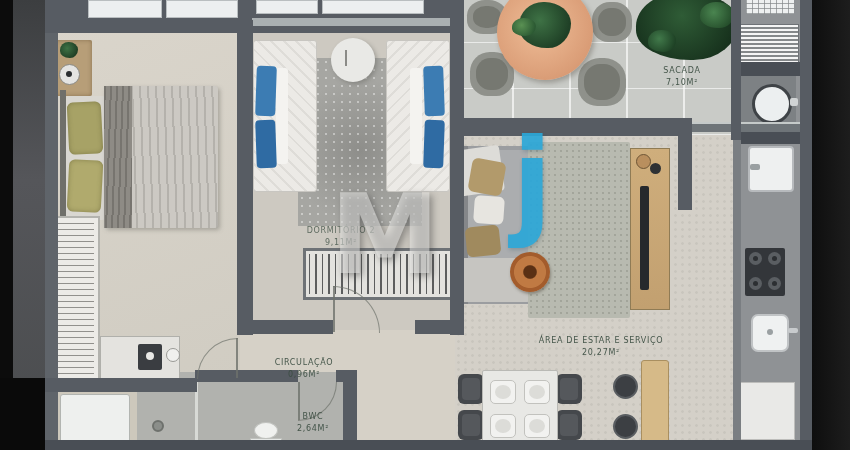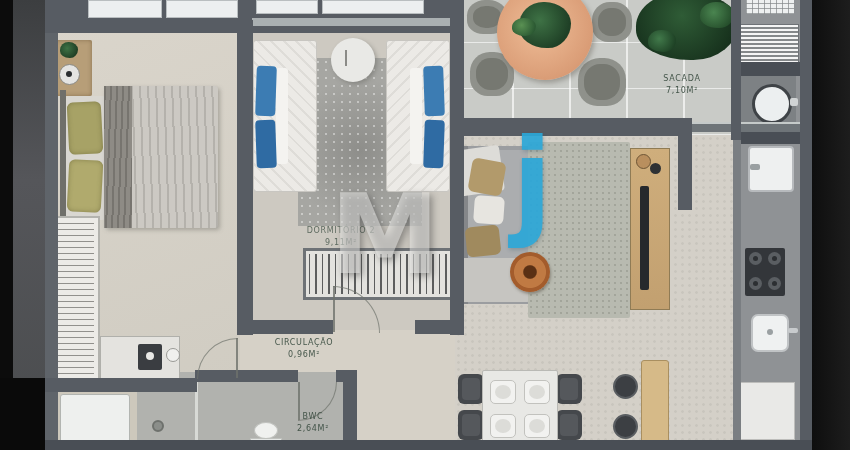--- a/index.html
+++ b/index.html
@@ -199,27 +199,31 @@
   <div class="leaf" style="left:298px;top:382px;width:1.5px;height:38px;"></div>
 
   <div class="abs" style="left:0;top:0;width:13px;height:450px;background:#0c0c0c;"></div>
   <div class="abs" style="left:0;top:378px;width:45px;height:72px;background:#0a0a0a;"></div>
   <div class="abs" style="left:812px;top:0;width:38px;height:450px;background:linear-gradient(90deg,#0e0e0e,#1d1d1d);"></div>
 
   <div class="room-label" style="left:341px;top:226px;color:rgba(58,76,64,.75);">
     <span>DORMITÓRIO 2</span>
     <span>9,11m²</span>
   </div>
-  <div class="room-label" style="left:682px;top:74px;">
+  <div class="room-label" style="left:682px;top:66px;">
     <span>SACADA</span>
     <span>7,10m²</span>
   </div>
-  <div class="room-label" style="left:304px;top:338px;">
+  <div class="room-label" style="left:304px;top:358px;">
     <span>CIRCULAÇÃO</span>
     <span>0,96m²</span>
+  </div>
+  <div class="room-label" style="left:601px;top:336px;">
+    <span>ÁREA DE ESTAR E SERVIÇO</span>
+    <span>20,27m²</span>
   </div>
   <div class="room-label" style="left:313px;top:412px;">
     <span>BWC</span>
     <span>2,64m²</span>
   </div>
 
   <div class="abs" style="left:330px;top:180px;font-size:110px;font-weight:bold;line-height:1;color:rgba(240,240,238,.5);text-shadow:3px 3px 7px rgba(60,60,60,.45);">M</div>
   <div class="abs" style="left:512px;top:118px;font-size:118px;font-weight:bold;line-height:1.1;color:#2ba7d8;opacity:.92;text-shadow:1px 2px 4px rgba(40,80,100,.3);">j</div>
 
 </div>

